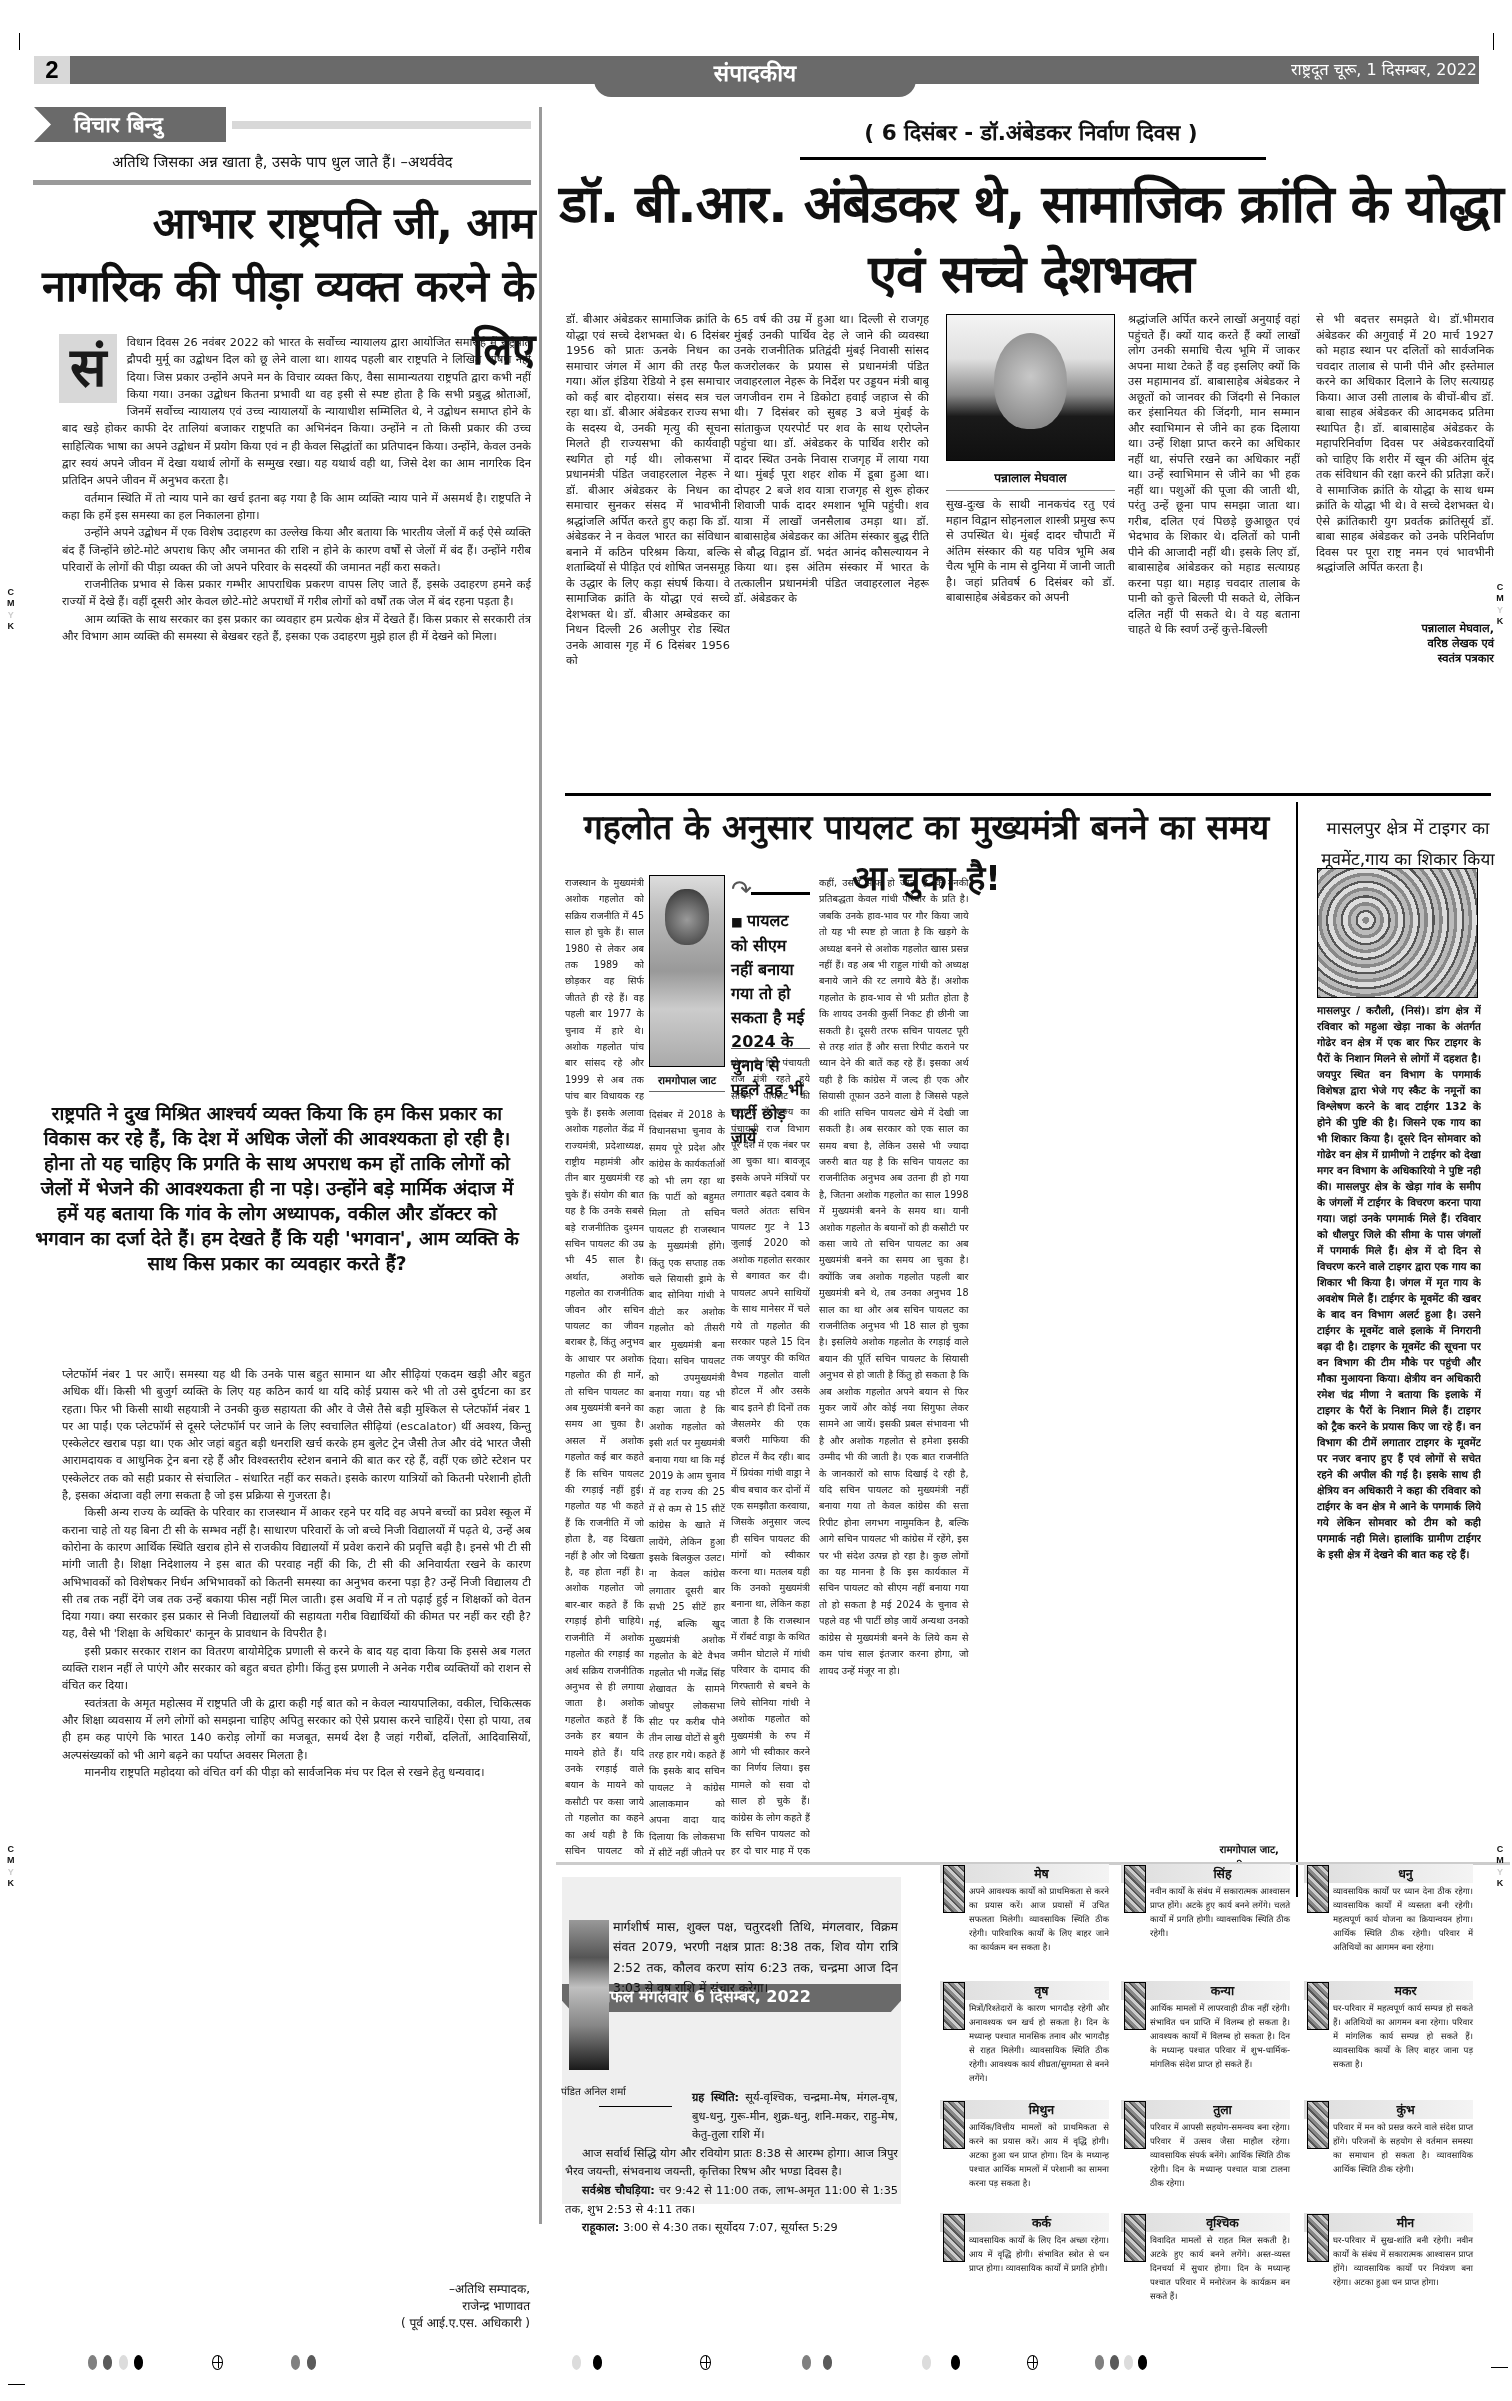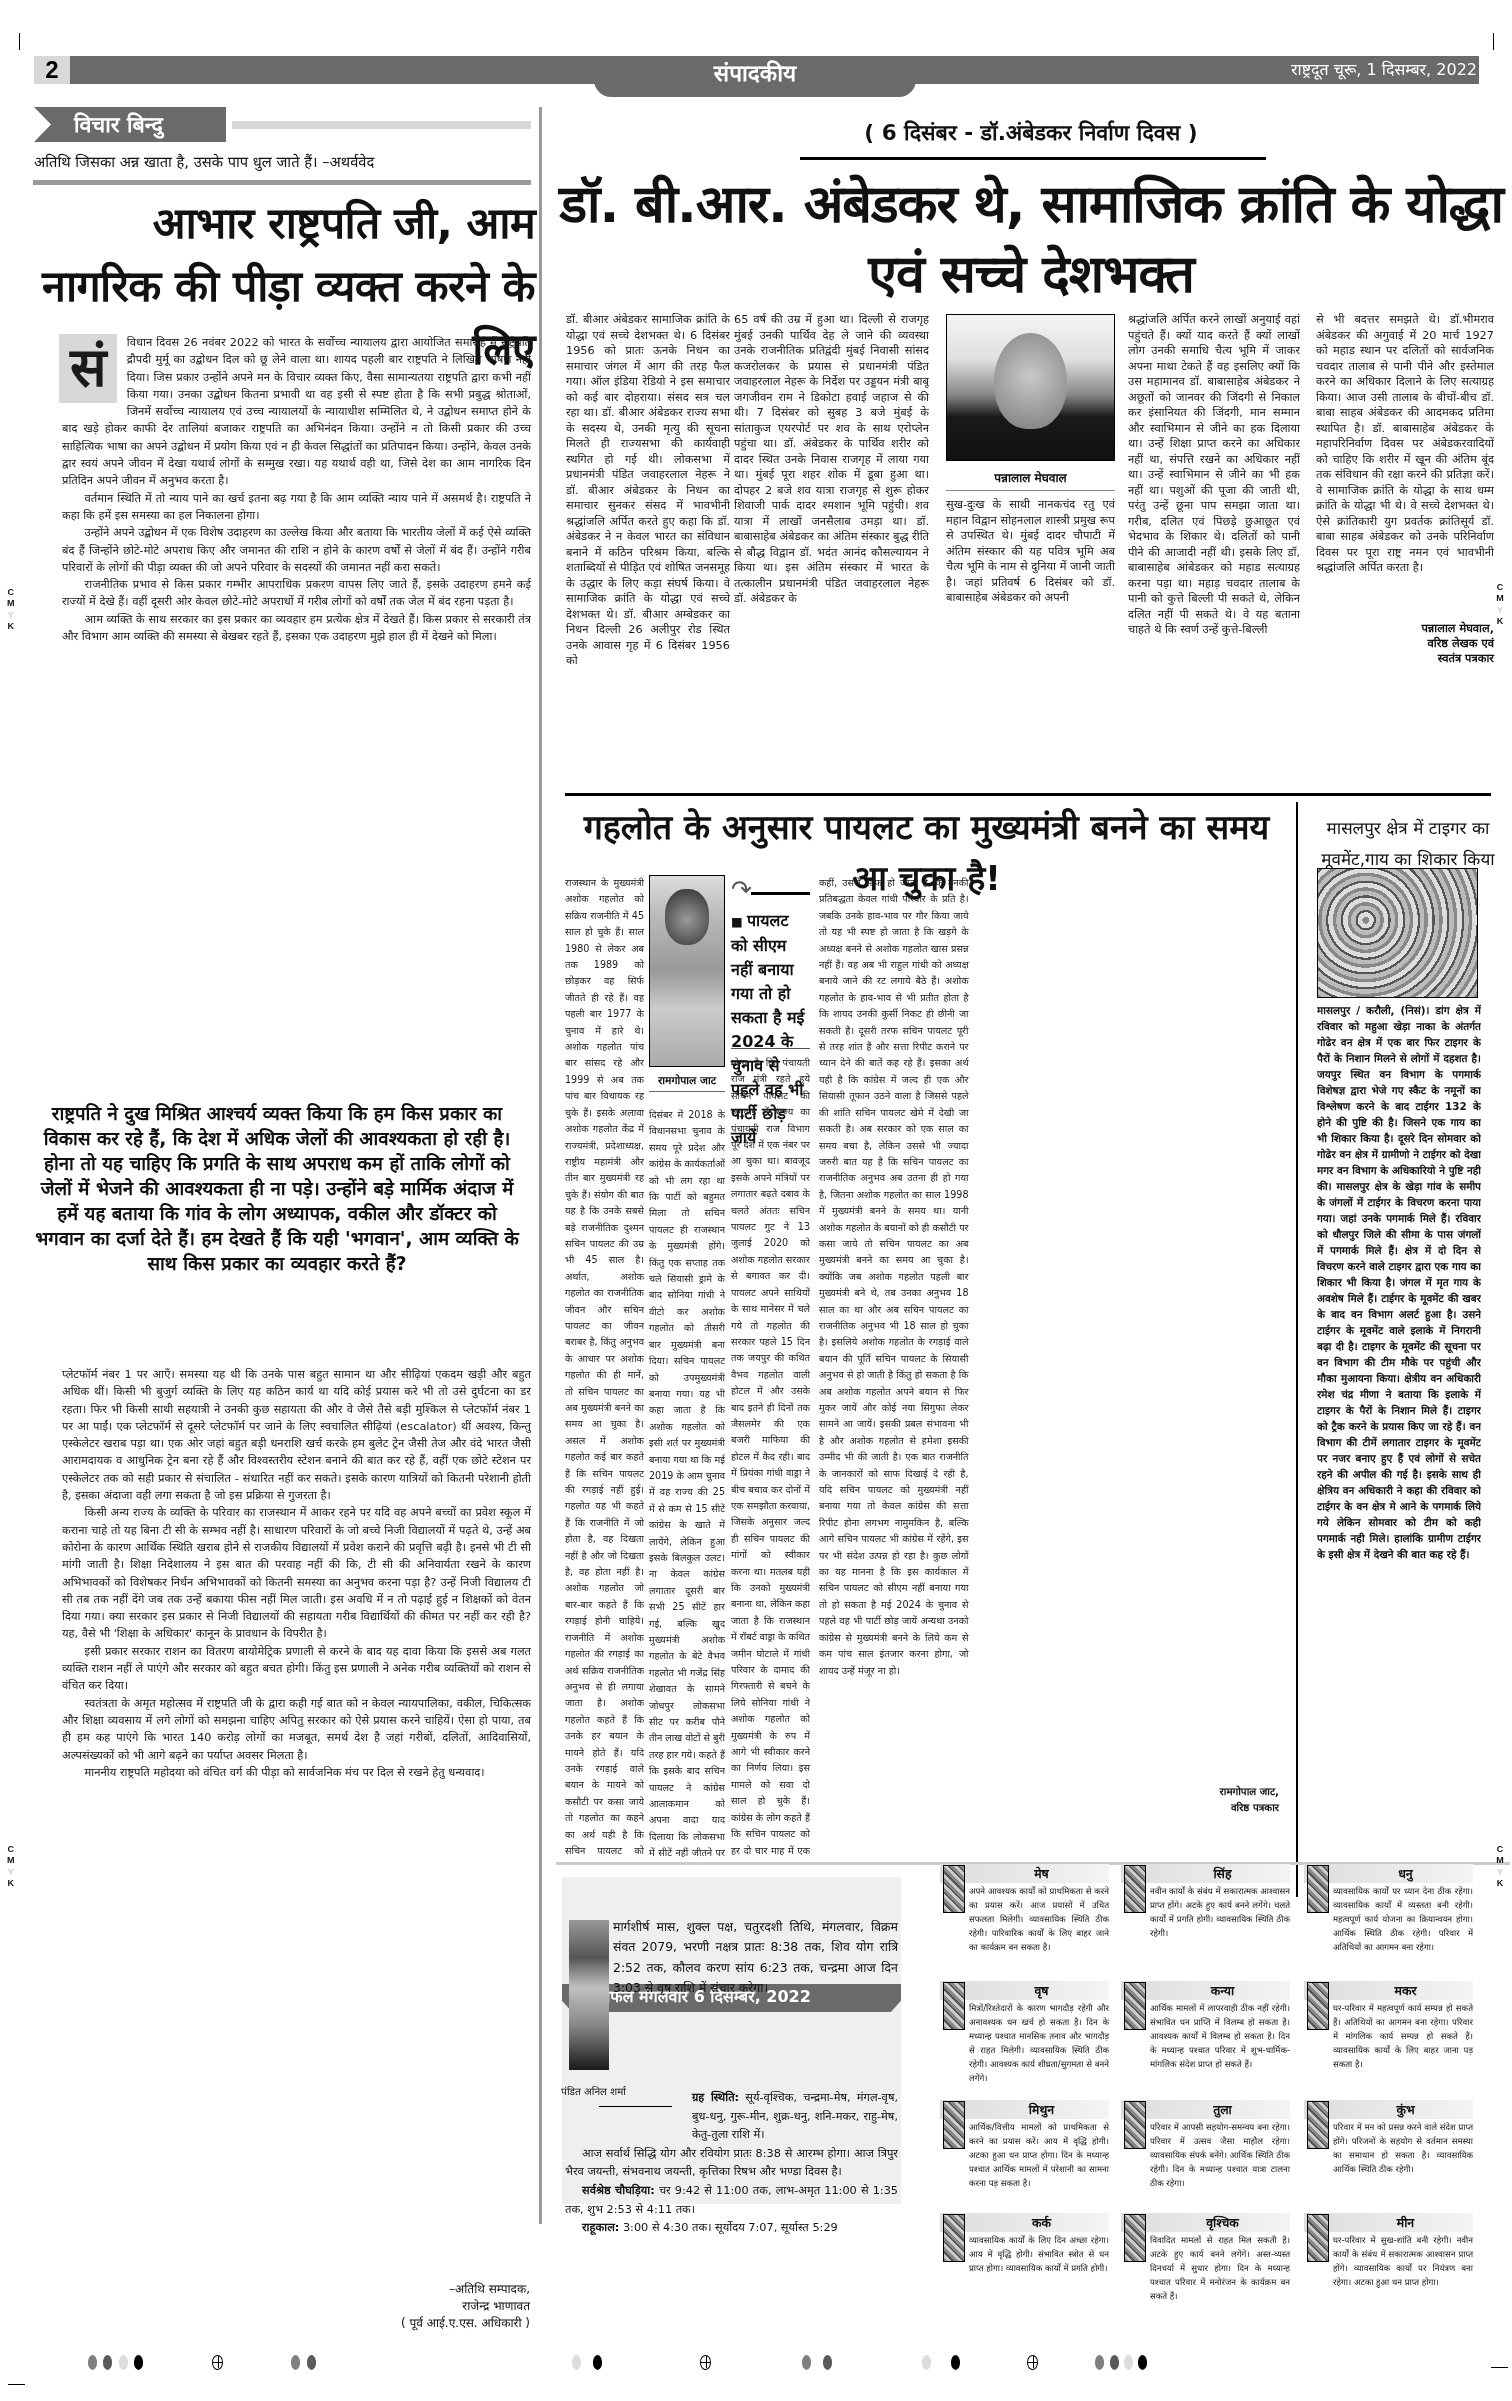--- a/index.html
+++ b/index.html
@@ -8,21 +8,21 @@
 .crop{position:absolute;background:#000;width:0.6px;height:17px}
 .croph{position:absolute;background:#000;height:0.6px;width:17px}
 
 #masthead{left:34px;top:56px;width:1445px;height:28px;background:#6a6a6a}
 #pageno{left:34px;top:56px;width:36px;height:28px;background:#d8d8d8;color:#000;font:bold 24px "Liberation Sans",sans-serif;text-align:center;line-height:28px}
 #section-tab{left:594px;top:56px;width:322px;height:41px;background:#6a6a6a;border-radius:0 0 17px 17px;color:#fff;font:bold 22.6px "DejaVu Sans",sans-serif;text-align:center;line-height:34px}
 #dateline{right:35px;top:56px;color:#fff;font:16px "DejaVu Sans",sans-serif;line-height:28px}
 
 #vichar{left:34px;top:107px;width:192px;height:35px;background:#6a6a6a;color:#fff;font:bold 21.5px "DejaVu Sans",sans-serif;line-height:35px;padding-left:40px;clip-path:polygon(0 0,100% 0,100% 100%,0 100%,17px 50%)}
 #vichar-bar{left:232px;top:121px;width:299px;height:8px;background:#d8d8d8}
-#quote{left:34px;top:151px;width:497px;font:14.7px "DejaVu Sans",sans-serif}
+#quote{left:34px;top:151px;width:497px;text-align:center;font:14.7px "DejaVu Sans",sans-serif}
 #quote-rule{left:33px;top:180px;width:498px;height:4.5px;background:#9a9a9a}
 #left-headline{left:38px;top:192px;width:497px;text-align:right;font:bold 43px "DejaVu Sans",sans-serif;line-height:63px;letter-spacing:-0.6px}
 .body-text{font:11.3px "DejaVu Sans",sans-serif;line-height:17.3px;text-align:justify;color:#1a1a1a}
 #dropcap{left:59px;top:333px;width:58px;height:69px;background:#d8d8d8;font:bold 54px "DejaVu Sans",sans-serif;text-align:center;line-height:68px}
 #left-body{left:62px;top:334px;width:469px}
 #pullquote{left:34px;top:1101px;width:486px;text-align:center;font:bold 18.6px "DejaVu Sans",sans-serif;line-height:25px}
 #signoff{right:982px;top:2281px;text-align:right;font:12px "DejaVu Sans",sans-serif;line-height:17px}
 #col-divider{left:539px;top:107px;width:3.4px;height:2117px;background:#9a9a9a}
 
 #amb-kicker{left:551px;top:117px;width:960px;text-align:center;font:bold 21.5px "DejaVu Sans",sans-serif}
@@ -147,21 +147,21 @@
 <div id="pull-arrow" class="abs" style="left:731px">↷</div>
 <div id="pull-rule-top" class="abs" style="left:751px;width:59px"></div>
 <div id="gehlot-pull" class="abs" style="left:731px;width:79px">
   <span style="font-size:12.4px">■ </span><span>पायलट को सीएम नहीं बनाया गया तो हो सकता है मई 2024 के चुनाव से पहले वह भी पार्टी छोड़ जायें</span>
 </div>
 <div id="pull-rule-bot" class="abs" style="left:731px;width:79px;top:1048px"></div>
 <div class="col" style="left:731px;top:1055px;width:79px;height:802px;overflow:hidden;font-size:9.6px;line-height:16.4px">योग्य है कि पंचायती राज मंत्री रहते हुये सचिन पायलट की अगुवाई में राज्य का पंचायती राज विभाग पूरे देश में एक नंबर पर आ चुका था। बावजूद इसके अपने मंत्रियों पर लगातार बढ़ते दबाव के चलते अंततः सचिन पायलट गुट ने 13 जुलाई 2020 को अशोक गहलोत सरकार से बगावत कर दी। पायलट अपने साथियों के साथ मानेसर में चले गये तो गहलोत की सरकार पहले 15 दिन तक जयपुर की कथित वैभव गहलोत वाली होटल में और उसके बाद इतने ही दिनों तक जैसलमेर की एक बजरी माफिया की होटल में कैद रही। बाद में प्रियंका गांधी वाड्रा ने बीच बचाव कर दोनों में एक समझौता करवाया, जिसके अनुसार जल्द ही सचिन पायलट की मांगों को स्वीकार करना था। मतलब यही कि उनको मुख्यमंत्री बनाना था, लेकिन कहा जाता है कि राजस्थान में रॉबर्ट वाड्रा के कथित जमीन घोटाले में गांधी परिवार के दामाद की गिरफ्तारी से बचने के लिये सोनिया गांधी ने अशोक गहलोत को मुख्यमंत्री के रुप में आगे भी स्वीकार करने का निर्णय लिया। इस मामले को सवा दो साल हो चुके हैं। कांग्रेस के लोग कहते हैं कि सचिन पायलट को हर दो चार माह में एक नया आश्वासन देकर दिल्ली से जयपुर भेज दिया जाता है किंतु आज तक उनकी मांगें पूरी नहीं की गई हैं। पिछले महीने की 25 तारीख को जयपुर में अशोक गहलोत के मंत्रियों द्वारा कांग्रेस आलाकमान के साथ जो बगावत की गई, वह अक्षम्य थी। जिसकी रिपोर्ट भी अजय माकन और मल्लिकार्जुन खड़गे ने सोनिया गांधी को सौंप दी। हालांकि, उस रिपोर्ट पर निर्णय नहीं हुआ है, किंतु खड़गे के अध्यक्ष बनने के बाद उस पर फैसला होने की उम्मीद जताई जा रही है। खड़गे के अध्यक्षीय शपथ ग्रहण समारोह में शामिल हुये अशोक गहलोत ने पत्रकारों से बात करते हुये जो बातें</div>
 <div class="col" style="left:819px;top:875px;width:469px;height:982px;overflow:hidden;font-size:9.6px;line-height:16.4px;column-count:1">
   <div style="column-count:3;column-gap:10.2px;height:982px;column-fill:auto">कहीं, उससे साफ हो जाता है कि उनकी प्रतिबद्धता केवल गांधी परिवार के प्रति है। जबकि उनके हाव-भाव पर गौर किया जाये तो यह भी स्पष्ट हो जाता है कि खड़गे के अध्यक्ष बनने से अशोक गहलोत खास प्रसन्न नहीं हैं। वह अब भी राहुल गांधी को अध्यक्ष बनाये जाने की रट लगाये बैठे हैं। अशोक गहलोत के हाव-भाव से भी प्रतीत होता है कि शायद उनकी कुर्सी निकट ही छीनी जा सकती है। दूसरी तरफ सचिन पायलट पूरी से तरह शांत हैं और सत्ता रिपीट कराने पर ध्यान देने की बातें कह रहे हैं। इसका अर्थ यही है कि कांग्रेस में जल्द ही एक और सियासी तूफान उठने वाला है जिससे पहले की शांति सचिन पायलट खेमे में देखी जा सकती है। अब सरकार को एक साल का समय बचा है, लेकिन उससे भी ज्यादा जरुरी बात यह है कि सचिन पायलट का राजनीतिक अनुभव अब उतना ही हो गया है, जितना अशोक गहलोत का साल 1998 में मुख्यमंत्री बनने के समय था। यानी अशोक गहलोत के बयानों को ही कसौटी पर कसा जाये तो सचिन पायलट का अब मुख्यमंत्री बनने का समय आ चुका है। क्योंकि जब अशोक गहलोत पहली बार मुख्यमंत्री बने थे, तब उनका अनुभव 18 साल का था और अब सचिन पायलट का राजनीतिक अनुभव भी 18 साल हो चुका है। इसलिये अशोक गहलोत के रगड़ाई वाले बयान की पूर्ति सचिन पायलट के सियासी अनुभव से हो जाती है किंतु हो सकता है कि अब अशोक गहलोत अपने बयान से फिर मुकर जायें और कोई नया सिगुफा लेकर सामने आ जायें। इसकी प्रबल संभावना भी है और अशोक गहलोत से हमेशा इसकी उम्मीद भी की जाती है। एक बात राजनीति के जानकारों को साफ दिखाई दे रही है, यदि सचिन पायलट को मुख्यमंत्री नहीं बनाया गया तो केवल कांग्रेस की सत्ता रिपीट होना लगभग नामुमकिन है, बल्कि आगे सचिन पायलट भी कांग्रेस में रहेंगे, इस पर भी संदेश उत्पन्न हो रहा है। कुछ लोगों का यह मानना है कि इस कार्यकाल में सचिन पायलट को सीएम नहीं बनाया गया तो हो सकता है मई 2024 के चुनाव से पहले वह भी पार्टी छोड़ जायें अन्यथा उनको कांग्रेस से मुख्यमंत्री बनने के लिये कम से कम पांच साल इंतजार करना होगा, जो शायद उन्हें मंजूर ना हो।</div>
 </div>
-<div class="abs" style="left:1214px;top:1784px;text-align:right;font:bold 10.2px 'DejaVu Sans',sans-serif;line-height:16px;background:#fff;padding-left:5.6px">
+<div class="abs" style="left:1214px;top:1842px;text-align:right;font:bold 10.2px 'DejaVu Sans',sans-serif;line-height:16px;background:#fff;padding-left:5.6px">
   <div>रामगोपाल जाट,</div>
   <div>वरिष्ठ पत्रकार</div>
 </div>
 
 <div id="gehlot-divider" class="abs"></div>
 
 <div id="tiger-headline" class="abs">मासलपुर क्षेत्र में टाइगर का मूवमेंट,गाय का शिकार किया</div>
 <div id="tiger-photo" class="abs"></div>
 <div id="tiger-body" class="abs" style="height:841px;overflow:hidden">मासलपुर / करौली, (निसं)। डांग क्षेत्र में रविवार को महुआ खेड़ा नाका के अंतर्गत गोढेर वन क्षेत्र में एक बार फिर टाइगर के पैरों के निशान मिलने से लोगों में दहशत है। जयपुर स्थित वन विभाग के पगमार्क विशेषज्ञ द्वारा भेजे गए स्कैट के नमूनों का विश्लेषण करने के बाद टाईगर 132 के होने की पुष्टि की है। जिसने एक गाय का भी शिकार किया है। दूसरे दिन सोमवार को गोढेर वन क्षेत्र में ग्रामीणो ने टाईगर को देखा मगर वन विभाग के अधिकारियो ने पुष्टि नही की। मासलपुर क्षेत्र के खेड़ा गांव के समीप के जंगलों में टाईगर के विचरण करना पाया गया। जहां उनके पगमार्क मिले हैं। रविवार को धौलपुर जिले की सीमा के पास जंगलों में पगमार्क मिले हैं। क्षेत्र में दो दिन से विचरण करने वाले टाइगर द्वारा एक गाय का शिकार भी किया है। जंगल में मृत गाय के अवशेष मिले हैं। टाईगर के मूवमेंट की खबर के बाद वन विभाग अलर्ट हुआ है। उसने टाईगर के मूवमेंट वाले इलाके में निगरानी बढ़ा दी है। टाइगर के मूवमेंट की सूचना पर वन विभाग की टीम मौके पर पहुंची और मौका मुआयना किया। क्षेत्रीय वन अधिकारी रमेश चंद्र मीणा ने बताया कि इलाके में टाइगर के पैरों के निशान मिले हैं। टाइगर को ट्रैक करने के प्रयास किए जा रहे हैं। वन विभाग की टीमें लगातार टाइगर के मूवमेंट पर नजर बनाए हुए हैं एवं लोगों से सचेत रहने की अपील की गई है। इसके साथ ही क्षेत्रिय वन अधिकारी ने कहा की रविवार को टाईगर के वन क्षेत्र मे आने के पगमार्क लिये गये लेकिन सोमवार को टीम को कही पगमार्क नही मिले। हालांकि ग्रामीण टाईगर के इसी क्षेत्र में देखने की बात कह रहे हैं।</div>
 

